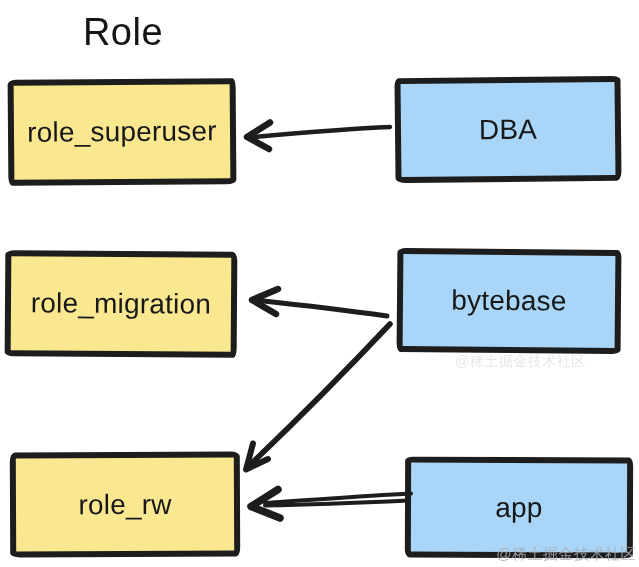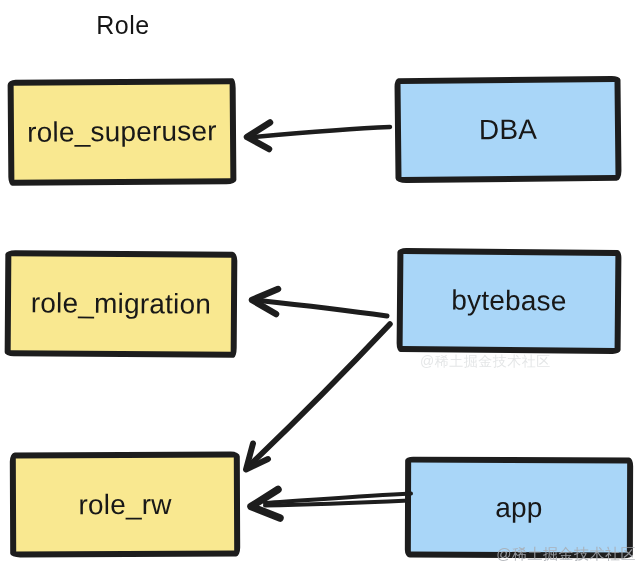--- a/index.html
+++ b/index.html
@@ -3,21 +3,21 @@
 <meta charset="utf-8">
 <style>
   html,body{margin:0;padding:0;}
   body{font-family:"Liberation Sans","DejaVu Sans",sans-serif;}
   .canvas{
     position:relative;width:639px;height:567px;overflow:hidden;
     background:var(--background,#fff);color:#1d1d1d;
   }
   .col-header{
     position:absolute;top:12px;width:200px;text-align:center;
-    font-size:25px;line-height:1.1;color:#151515;letter-spacing:.5px;
+    font-size:38px;line-height:1.1;color:#151515;letter-spacing:.5px;
   }
   .col-header.role{left:23px;}
   .col-header.user{left:405px;}
   .node{
     position:absolute;box-sizing:border-box;
     border:6px solid var(--stroke,#1d1d1d);
     display:flex;align-items:center;justify-content:center;
     font-size:28px;letter-spacing:.2px;color:#181818;
   }
   .node.role{background:var(--role-fill,#F9E890);}
@@ -28,21 +28,21 @@
   .n-bytebase{left:397px;top:249px;width:224px;height:104px;transform:rotate(0.5deg);border-radius:9px 4px 8px 4px / 4px 8px 4px 9px;}
   .n-role-rw{left:10px;top:452px;width:230px;height:105px;transform:rotate(-0.25deg);border-radius:5px 9px 4px 10px / 9px 5px 9px 4px;}
   .n-app{left:405px;top:457px;width:228px;height:101px;transform:rotate(0.2deg);border-radius:8px 4px 9px 5px / 4px 9px 4px 8px;}
   svg.arrows{
     position:absolute;left:0;top:0;width:639px;height:567px;
     color:var(--stroke,#1d1d1d);pointer-events:none;
   }
   svg.arrows path{stroke:currentColor;fill:none;stroke-linecap:round;stroke-linejoin:round;}
   .watermark{
     position:absolute;right:3px;bottom:3px;z-index:5;
-    font-size:15px;color:rgba(168,172,178,0.85);letter-spacing:.5px;white-space:nowrap;
+    font-size:15px;color:rgba(168,172,178,0.85);letter-spacing:.5px;white-space:nowrap;margin-left:35px;
   }
   .watermark.faint{
     right:auto;bottom:auto;left:420px;top:353px;
     font-size:14px;color:rgba(185,188,192,0.38);
   }
 </style>
 </head>
 <body>
 
 <div class="canvas">

